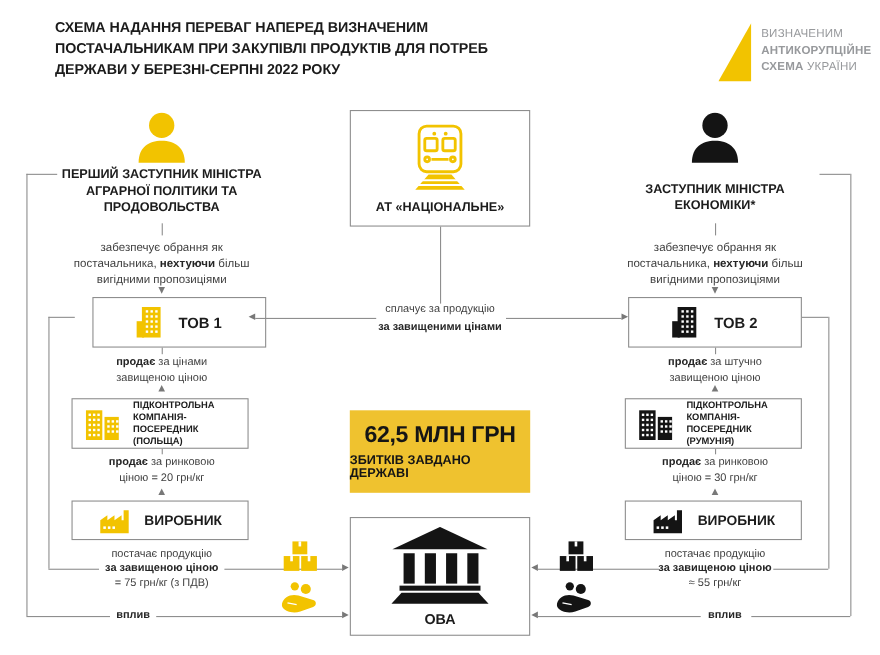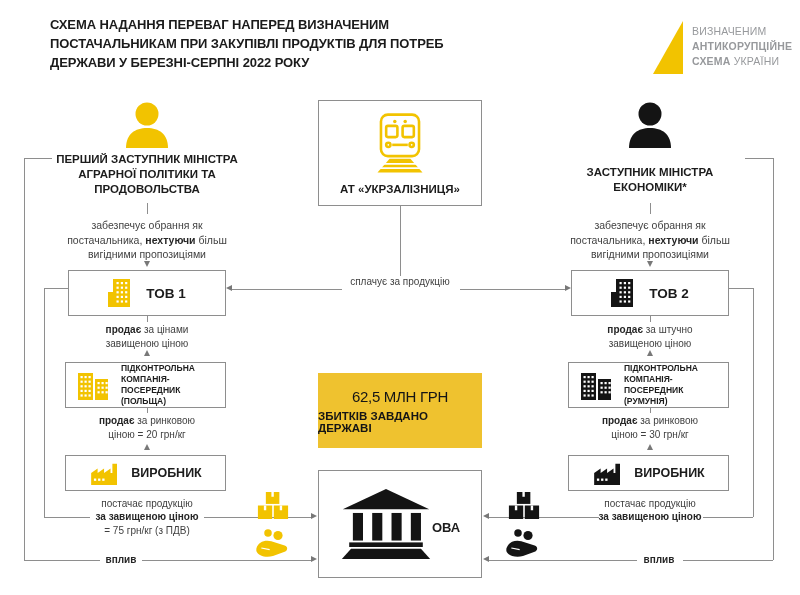--- a/index.html
+++ b/index.html
@@ -22,21 +22,21 @@
   .ar{position:absolute;width:0;height:0;border:3.5px solid transparent;}
   .ar.r{border-left:6px solid #787878;border-right:none;}
   .ar.l{border-right:6px solid #787878;border-left:none;}
   .ar.u{border-bottom:6px solid #787878;border-top:none;}
   .ar.d{border-top:6px solid #787878;border-bottom:none;}
   .boxlabel{font-weight:bold;color:#1C1C1C;}
   .interm-text{font-weight:bold;font-size:8.5px;line-height:11px;color:#1C1C1C;text-align:left;
                white-space:pre-line;}
   .damage{position:absolute;left:318px;top:373px;width:164px;height:75px;background:#EFC22F;
           display:flex;flex-direction:column;align-items:center;justify-content:center;}
-  .damage .amount{font-weight:normal;font-size:15px;color:#151515;letter-spacing:-0.3px;}
+  .damage .amount{font-weight:bold;font-size:21px;color:#151515;letter-spacing:-0.3px;}
   .damage .caption{font-weight:bold;font-size:11.5px;color:#151515;margin-top:5px;}
   .footnote{position:absolute;left:38px;top:573px;font-size:9.5px;color:#3E3E3E;}
   svg{display:block;}
 </style>
 </head>
 <body>
 
 <div class="canvas">
 
   <div class="title">СХЕМА НАДАННЯ ПЕРЕВАГ НАПЕРЕД ВИЗНАЧЕНИМ
@@ -62,21 +62,21 @@
   </div>
   <div class="heading" style="left:37px;top:152px;width:220px;font-size:11.5px;line-height:15px;">ПЕРШИЙ ЗАСТУПНИК МІНІСТРА
 АГРАРНОЇ ПОЛІТИКИ ТА
 ПРОДОВОЛЬСТВА</div>
   <div class="vline" style="left:146.5px;top:203px;height:11px;"></div>
   <div class="lbl" style="left:47px;top:218px;width:200px;font-size:10.5px;line-height:14.5px;"><span>забезпечує обрання як
 постачальника, </span><b>нехтуючи</b><span> більш
 вигідними пропозиціями</span></div>
   <div class="ar d" style="left:143.5px;top:261px;"></div>
 
-  <div class="box" style="left:68px;top:270px;width:158px;height:46px;">
+  <div class="box" style="left:84px;top:270px;width:158px;height:46px;">
     <span style="margin-right:12px;">
       <svg width="26" height="28" viewBox="0 0 26 28" fill="#F2C300">
         <rect x="5" y="0" width="17" height="28"></rect>
           <rect x="0" y="13" width="7" height="15"></rect>
         <g fill="#fff">
           <rect x="8.5" y="3" width="2.2" height="2.2"></rect>
             <rect x="12.8" y="3" width="2.2" height="2.2"></rect>
             <rect x="17.1" y="3" width="2.2" height="2.2"></rect>
           <rect x="8.5" y="7.6" width="2.2" height="2.2"></rect>
             <rect x="12.8" y="7.6" width="2.2" height="2.2"></rect>
@@ -294,20 +294,21 @@
             <rect x="9.5" y="19" width="2.5" height="2.5"></rect>
             <rect x="14" y="19" width="2.5" height="2.5"></rect>
           </g>
       </svg>
     </span>
     <span class="boxlabel" style="font-size:12.5px;">ВИРОБНИК</span>
   </div>
 
   <div class="lbl" style="left:560px;top:497px;width:180px;">постачає продукцію</div>
   <div class="lbl" style="left:560px;top:510px;width:180px;"><b>за завищеною ціною</b></div>
+  <div class="lbl" style="left:560px;top:524px;width:180px;">≈ 55 грн/кг</div>
 
   <div class="hline" style="left:745px;top:158px;width:28px;"></div>
   <div class="vline" style="left:773px;top:158px;height:402px;"></div>
   <div class="hline" style="left:729px;top:288px;width:24px;"></div>
   <div class="vline" style="left:753px;top:288px;height:229px;"></div>
   <div class="ar l" style="left:483px;top:513px;"></div>
   <div class="hline" style="left:489px;top:517px;width:110px;"></div>
   <div class="hline" style="left:703px;top:517px;width:50px;"></div>
 
   <div class="ar l" style="left:483px;top:556px;"></div>
@@ -345,36 +346,37 @@
         <rect x="16" y="16" width="13" height="13" rx="2"></rect>
         <rect x="35" y="16" width="13" height="13" rx="2"></rect>
         <line x1="23" y1="38" x2="41" y2="38"></line>
         <circle cx="18.5" cy="38" r="2.5"></circle>
         <circle cx="45.5" cy="38" r="2.5"></circle>
         <polygon points="20,54 44,54 58,70 6,70" fill="#F2C300" stroke="none"></polygon>
         <line x1="11" y1="60" x2="53" y2="60" stroke="#fff" stroke-width="2"></line>
         <line x1="8" y1="65" x2="56" y2="65" stroke="#fff" stroke-width="2"></line>
       </svg>
     </span>
-    <span class="boxlabel" style="font-size:11.5px;margin-top:7px;">АТ «УКРЗАЛІЗНИЦЯ»</span>
+    <span class="boxlabel" style="font-size:11.5px;margin-top:7px;">АТ «НАЦІОНАЛЬНЕ»</span>
   </div>
 
   <div class="vline" style="left:399.5px;top:206px;height:70px;"></div>
   <div class="lbl" style="left:320px;top:275px;width:160px;">сплачує за продукцію</div>
+  <div class="lbl" style="left:320px;top:291px;width:160px;"><b>за завищеними цінами</b></div>
   <div class="ar l" style="left:226px;top:285px;"></div>
   <div class="hline" style="left:232px;top:289px;width:110px;"></div>
   <div class="hline" style="left:460px;top:289px;width:105px;"></div>
   <div class="ar r" style="left:565px;top:285px;"></div>
 
   <div class="damage">
     <div class="amount">62,5 МЛН ГРН</div>
     <div class="caption">ЗБИТКІВ ЗАВДАНО ДЕРЖАВІ</div>
   </div>
 
-  <div class="box" style="left:318px;top:470px;width:164px;height:108px;flex-direction:row;">
+  <div class="box" style="left:318px;top:470px;width:164px;height:108px;flex-direction:column;">
     <span>
       <svg width="92" height="70" viewBox="0 0 100 76" fill="#141414">
         <polygon points="50,0 97,22 3,22"></polygon>
         <rect x="14" y="26" width="11" height="30"></rect>
         <rect x="35" y="26" width="11" height="30"></rect>
         <rect x="56" y="26" width="11" height="30"></rect>
         <rect x="77" y="26" width="11" height="30"></rect>
         <rect x="10" y="58" width="80" height="5"></rect>
         <polygon points="2,76 98,76 88,65 12,65"></polygon>
       </svg>

